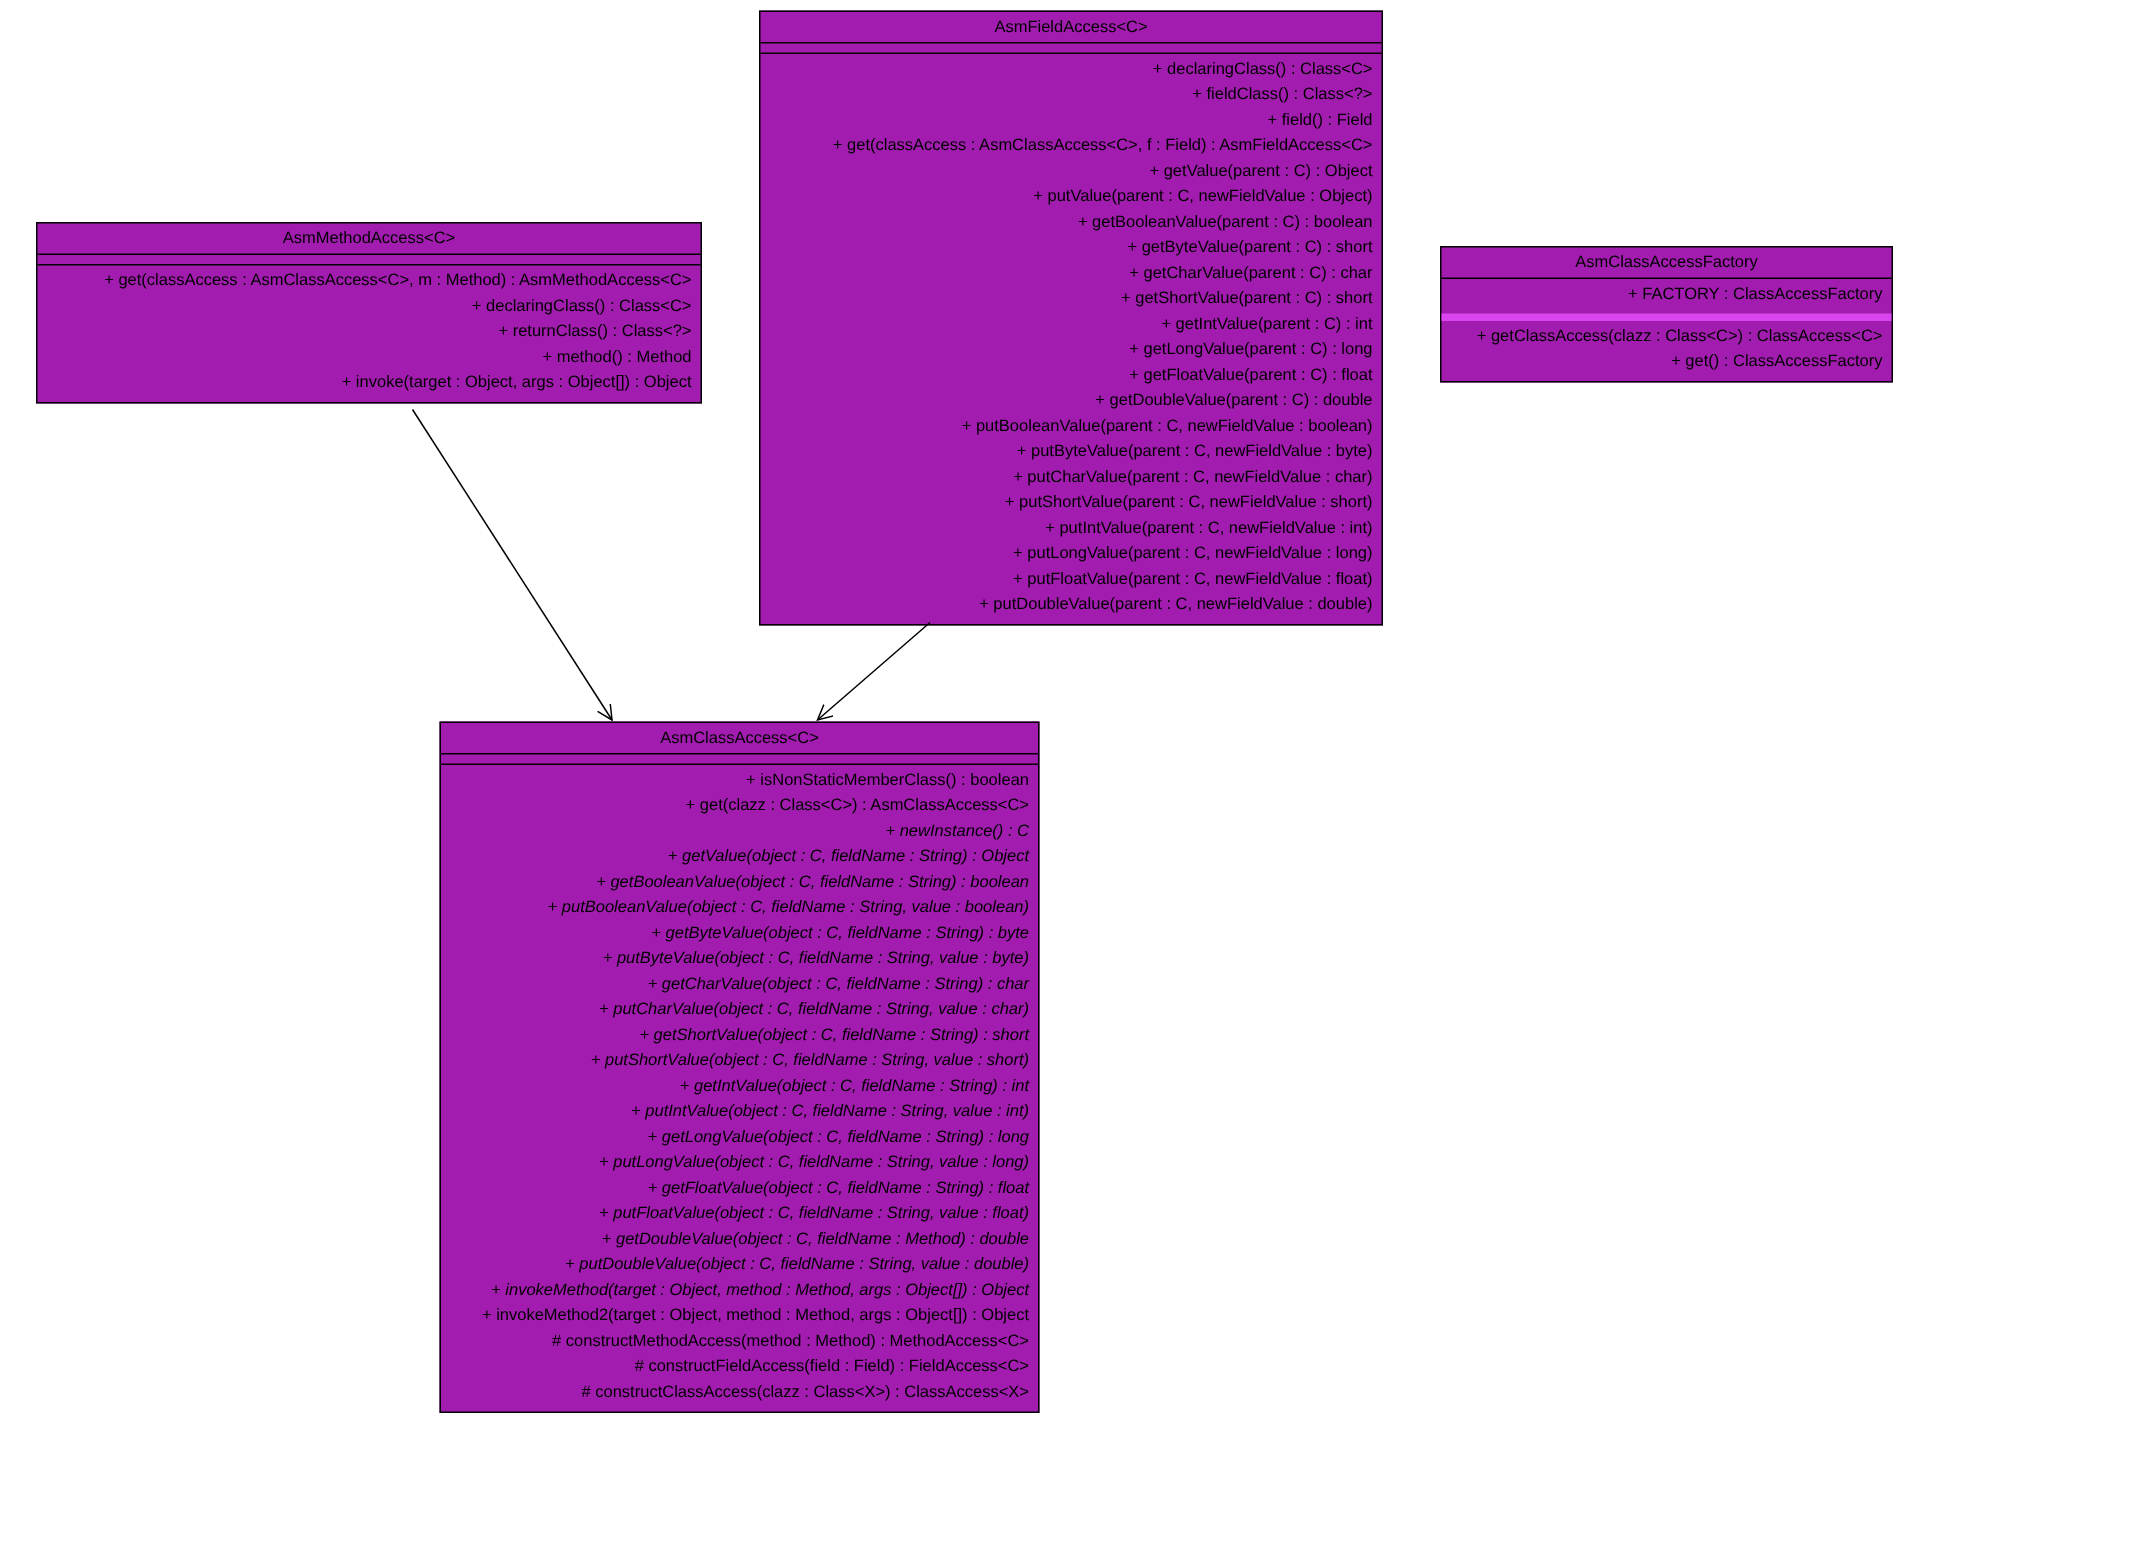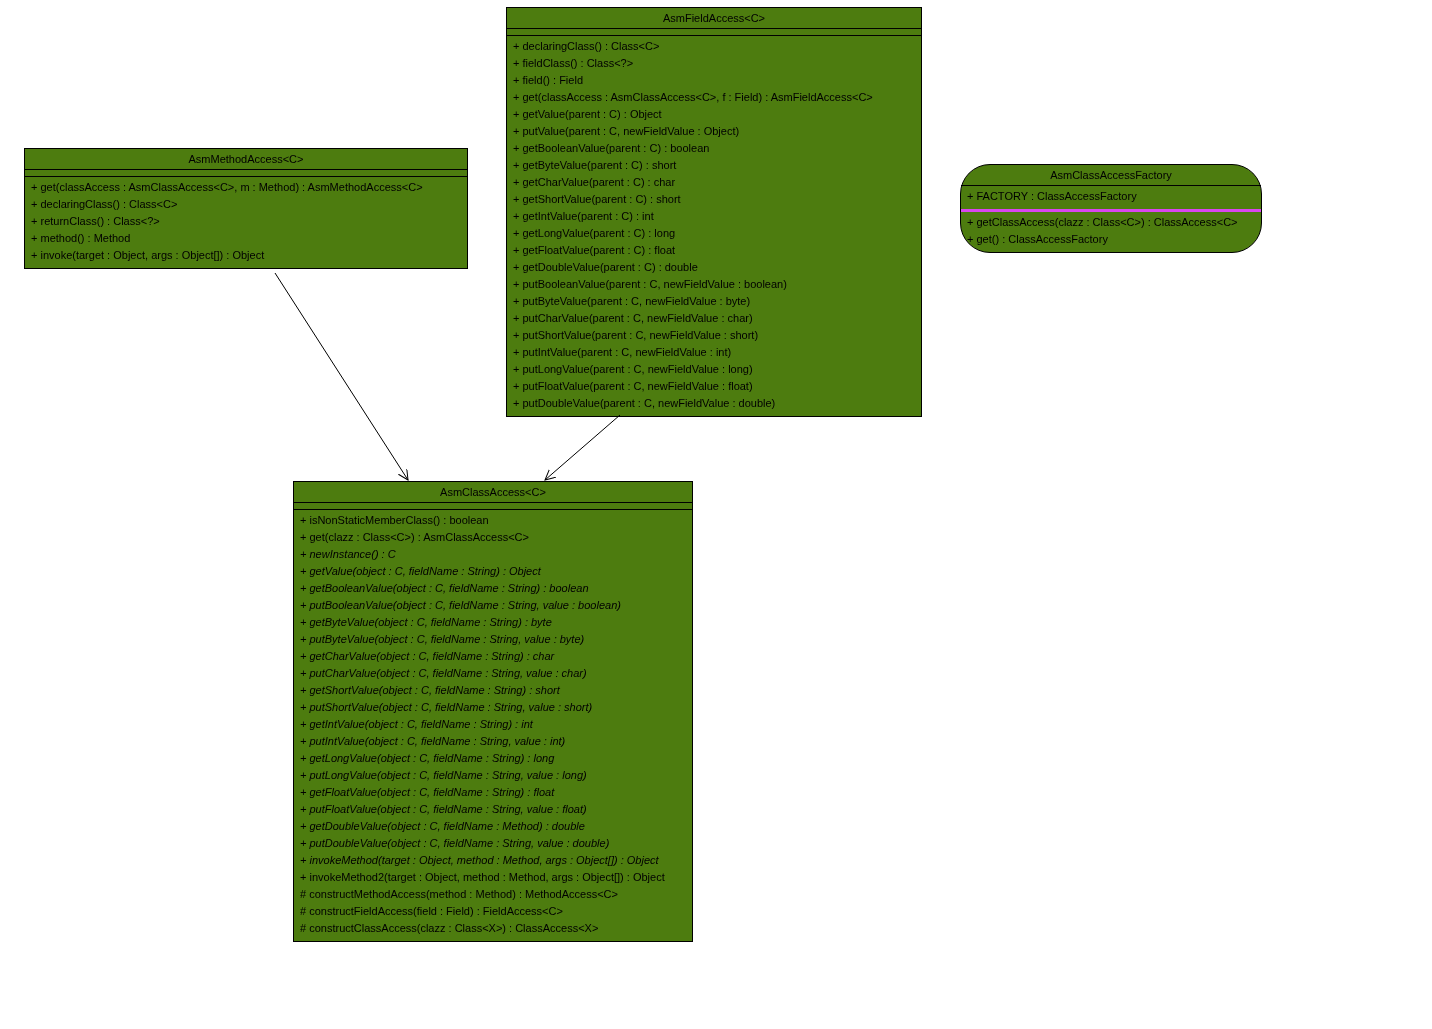--- a/index.html
+++ b/index.html
@@ -8,34 +8,35 @@
     font-family: Arial, Helvetica, sans-serif;
     font-size: 11px;
     background: #fff;
     width: 1432px;
     height: 1029px;
     position: relative;
   }
   .uml-class {
     position: absolute;
     border: 1px solid #000;
-    background: #4d7c0f;
+    background: #a21caf;
   }
   .uml-title {
     text-align: center;
     padding: 4px 8px;
     border-bottom: 1px solid #000;
     font-weight: normal;
   }
   .uml-attrs {
     border-bottom: 1px solid #000;
     min-height: 6px;
   }
   .uml-ops {
     padding: 2px 6px 4px 6px;
+    text-align: right;
   }
   .uml-line {
     white-space: nowrap;
     padding: 1px 0;
     line-height: 15px;
   }
   .italic {
     font-style: italic;
   }
   svg.connectors {
@@ -84,23 +85,23 @@
       <div class="uml-line">+ putByteValue(parent : C, newFieldValue : byte)</div>
       <div class="uml-line">+ putCharValue(parent : C, newFieldValue : char)</div>
       <div class="uml-line">+ putShortValue(parent : C, newFieldValue : short)</div>
       <div class="uml-line">+ putIntValue(parent : C, newFieldValue : int)</div>
       <div class="uml-line">+ putLongValue(parent : C, newFieldValue : long)</div>
       <div class="uml-line">+ putFloatValue(parent : C, newFieldValue : float)</div>
       <div class="uml-line">+ putDoubleValue(parent : C, newFieldValue : double)</div>
     </div>
 </div>
 
-<div class="uml-class" style="left:960px; top:164px; width:300px;border-radius:30px;">
+<div class="uml-class" style="left:960px; top:164px; width:300px;">
   <div class="uml-title">AsmClassAccessFactory</div>
-  <div class="uml-ops" id="attrs-asmClassAccessFactory" style="border-bottom:3px solid #d946ef;">
+  <div class="uml-ops" id="attrs-asmClassAccessFactory" style="border-bottom:5px solid #d946ef;">
       <div class="uml-line">+ FACTORY : ClassAccessFactory</div>
     </div>
   <div class="uml-ops" id="ops-asmClassAccessFactory">
       <div class="uml-line">+ getClassAccess(clazz : Class&lt;C&gt;) : ClassAccess&lt;C&gt;</div>
       <div class="uml-line">+ get() : ClassAccessFactory</div>
     </div>
 </div>
 
 <div class="uml-class" style="left:293px; top:481px; width:398px;">
   <div class="uml-title">AsmClassAccess&lt;C&gt;</div>

